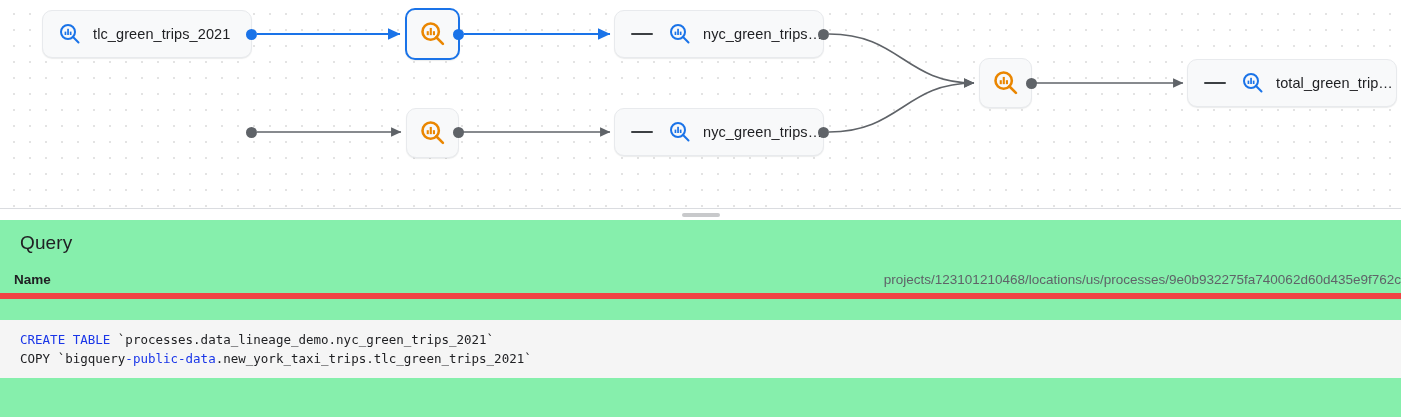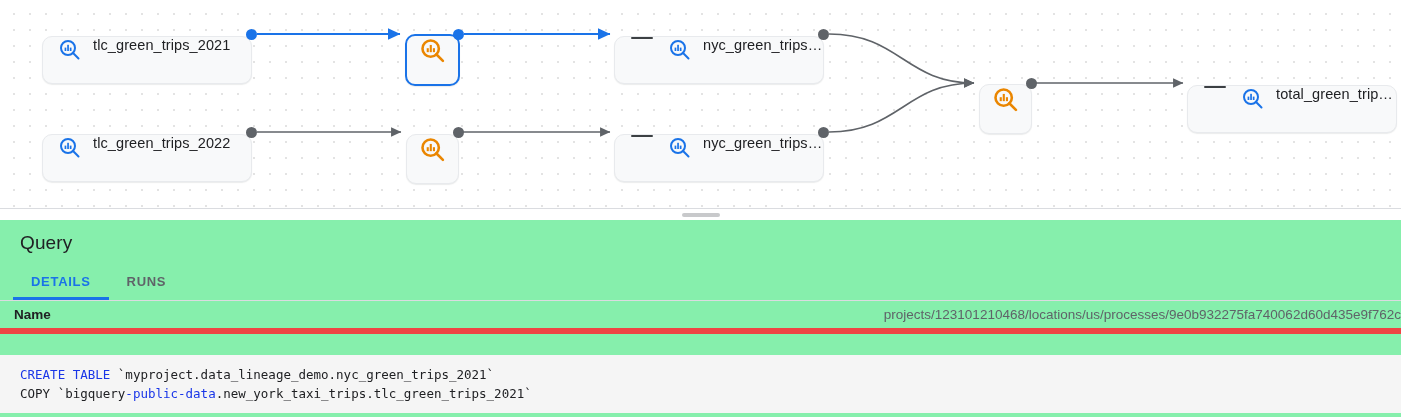--- a/index.html
+++ b/index.html
@@ -39,23 +39,22 @@
     pointer-events: none;
   }
 
   .node {
     position: absolute;
     box-sizing: border-box;
     background: #f8f9fa;
     border: 1px solid #e8eaed;
     border-radius: 10px;
     display: flex;
-    align-items: flex-start;
+    align-items: center;
     box-shadow: 0 1px 1px rgba(60,64,67,0.10);
-    margin-top: 26px;
   }
   .node.selected {
     border: 2px solid #1a73e8;
     background: #f8f9fa;
   }
   .node-dash {
     flex: 0 0 auto;
     width: 22px;
     height: 2px;
     background: #3c4043;
@@ -260,108 +259,92 @@
           <line x1="14.8" y1="14.8" x2="20.5" y2="20.5" stroke="#1a73e8" stroke-width="2" stroke-linecap="round"></line>
           <rect x="6.6" y="9.6" width="1.7" height="3.4" fill="#1a73e8"></rect>
           <rect x="9.2" y="6.8" width="1.7" height="6.2" fill="#1a73e8"></rect>
           <rect x="11.8" y="9.6" width="1.7" height="3.4" fill="#1a73e8"></rect>
         </svg>
       </span>
       <span class="node-label">nyc_green_trips…</span>
     </div>
     <span class="port" style="left:818px; top:29px;"></span>
 
-    <div class="node table" style="left:42px; top:108px; width:210px; height:48px;">
+    <span class="port" style="left:246px; top:127px;"></span>
+
+    <div class="node process" style="left:406px; top:108px; width:53px; height:50px;">
+      <span class="node-icon">
+        <svg width="28" height="28" viewBox="0 0 24 24">
+          <circle cx="10" cy="10" r="7" fill="none" stroke="#ea8600" stroke-width="2.2"></circle>
+          <line x1="14.8" y1="14.8" x2="20.5" y2="20.5" stroke="#ea8600" stroke-width="2.2" stroke-linecap="round"></line>
+          <rect x="6.6" y="9.6" width="1.8" height="3.4" fill="#ea8600"></rect>
+          <rect x="9.2" y="6.8" width="1.8" height="6.2" fill="#ea8600"></rect>
+          <rect x="11.9" y="9.6" width="1.8" height="3.4" fill="#ea8600"></rect>
+        </svg>
+      </span>
+    </div>
+    <span class="port" style="left:453px; top:127px;"></span>
+
+    <div class="node table" style="left:614px; top:108px; width:210px; height:48px;">
+      <span class="node-dash"></span>
       <span class="node-icon">
         <svg width="24" height="24" viewBox="0 0 24 24">
           <circle cx="10" cy="10" r="7" fill="none" stroke="#1a73e8" stroke-width="2"></circle>
           <line x1="14.8" y1="14.8" x2="20.5" y2="20.5" stroke="#1a73e8" stroke-width="2" stroke-linecap="round"></line>
           <rect x="6.6" y="9.6" width="1.7" height="3.4" fill="#1a73e8"></rect>
           <rect x="9.2" y="6.8" width="1.7" height="6.2" fill="#1a73e8"></rect>
           <rect x="11.8" y="9.6" width="1.7" height="3.4" fill="#1a73e8"></rect>
         </svg>
       </span>
-      <span class="node-label">tlc_green_trips_2022</span>
-    </div>
-    <span class="port" style="left:246px; top:127px;"></span>
-
-    <div class="node process" style="left:406px; top:108px; width:53px; height:50px;">
+      <span class="node-label">nyc_green_trips…</span>
+    </div>
+    <span class="port" style="left:818px; top:127px;"></span>
+
+    <div class="node process" style="left:979px; top:58px; width:53px; height:50px;">
       <span class="node-icon">
         <svg width="28" height="28" viewBox="0 0 24 24">
           <circle cx="10" cy="10" r="7" fill="none" stroke="#ea8600" stroke-width="2.2"></circle>
           <line x1="14.8" y1="14.8" x2="20.5" y2="20.5" stroke="#ea8600" stroke-width="2.2" stroke-linecap="round"></line>
           <rect x="6.6" y="9.6" width="1.8" height="3.4" fill="#ea8600"></rect>
           <rect x="9.2" y="6.8" width="1.8" height="6.2" fill="#ea8600"></rect>
           <rect x="11.9" y="9.6" width="1.8" height="3.4" fill="#ea8600"></rect>
         </svg>
       </span>
     </div>
-    <span class="port" style="left:453px; top:127px;"></span>
-
-    <div class="node table" style="left:614px; top:108px; width:210px; height:48px;">
+    <span class="port" style="left:1026px; top:78px;"></span>
+
+    <div class="node table" style="left:1187px; top:59px; width:210px; height:48px;">
       <span class="node-dash"></span>
       <span class="node-icon">
         <svg width="24" height="24" viewBox="0 0 24 24">
           <circle cx="10" cy="10" r="7" fill="none" stroke="#1a73e8" stroke-width="2"></circle>
           <line x1="14.8" y1="14.8" x2="20.5" y2="20.5" stroke="#1a73e8" stroke-width="2" stroke-linecap="round"></line>
           <rect x="6.6" y="9.6" width="1.7" height="3.4" fill="#1a73e8"></rect>
           <rect x="9.2" y="6.8" width="1.7" height="6.2" fill="#1a73e8"></rect>
           <rect x="11.8" y="9.6" width="1.7" height="3.4" fill="#1a73e8"></rect>
         </svg>
       </span>
-      <span class="node-label">nyc_green_trips…</span>
-    </div>
-    <span class="port" style="left:818px; top:127px;"></span>
-
-    <div class="node process" style="left:979px; top:58px; width:53px; height:50px;">
-      <span class="node-icon">
-        <svg width="28" height="28" viewBox="0 0 24 24">
-          <circle cx="10" cy="10" r="7" fill="none" stroke="#ea8600" stroke-width="2.2"></circle>
-          <line x1="14.8" y1="14.8" x2="20.5" y2="20.5" stroke="#ea8600" stroke-width="2.2" stroke-linecap="round"></line>
-          <rect x="6.6" y="9.6" width="1.8" height="3.4" fill="#ea8600"></rect>
-          <rect x="9.2" y="6.8" width="1.8" height="6.2" fill="#ea8600"></rect>
-          <rect x="11.9" y="9.6" width="1.8" height="3.4" fill="#ea8600"></rect>
-        </svg>
-      </span>
-    </div>
-    <span class="port" style="left:1026px; top:78px;"></span>
-
-    <div class="node table" style="left:1187px; top:59px; width:210px; height:48px;">
-      <span class="node-dash"></span>
-      <span class="node-icon">
-        <svg width="24" height="24" viewBox="0 0 24 24">
-          <circle cx="10" cy="10" r="7" fill="none" stroke="#1a73e8" stroke-width="2"></circle>
-          <line x1="14.8" y1="14.8" x2="20.5" y2="20.5" stroke="#1a73e8" stroke-width="2" stroke-linecap="round"></line>
-          <rect x="6.6" y="9.6" width="1.7" height="3.4" fill="#1a73e8"></rect>
-          <rect x="9.2" y="6.8" width="1.7" height="6.2" fill="#1a73e8"></rect>
-          <rect x="11.8" y="9.6" width="1.7" height="3.4" fill="#1a73e8"></rect>
-        </svg>
-      </span>
       <span class="node-label">total_green_trip…</span>
     </div>
   </div>
 
   <div id="splitter">
     <div id="splitter-handle"></div>
   </div>
 
   <div id="details-panel">
 
     <div id="panel-title">Query</div>
 
-    <div id="tabs">
-      <div class="tab active">DETAILS</div>
-      <div class="tab">RUNS</div>
-    </div>
 
     <table id="kv-table">
       <tbody>
           <tr>
         <td class="kv-key">Name</td>
         <td class="kv-val">projects/123101210468/locations/us/processes/9e0b932275fa740062d60d435e9f762c</td>
       </tr>
     </tbody>
       </table>
 
-    <div id="sql-block"><span class="sql-kw">CREATE TABLE</span><span> `myproject.data_lineage_demo.nyc_green_trips_2021`</span>
+    <div id="sql-block"><span class="sql-kw">CREATE TABLE</span><span> `processes.data_lineage_demo.nyc_green_trips_2021`</span>
 <span>COPY `bigquery</span><span class="sql-kw">-public-data</span><span>.new_york_taxi_trips.tlc_green_trips_2021`</span></div>
   </div>
 </div>
 
 </body></html>

